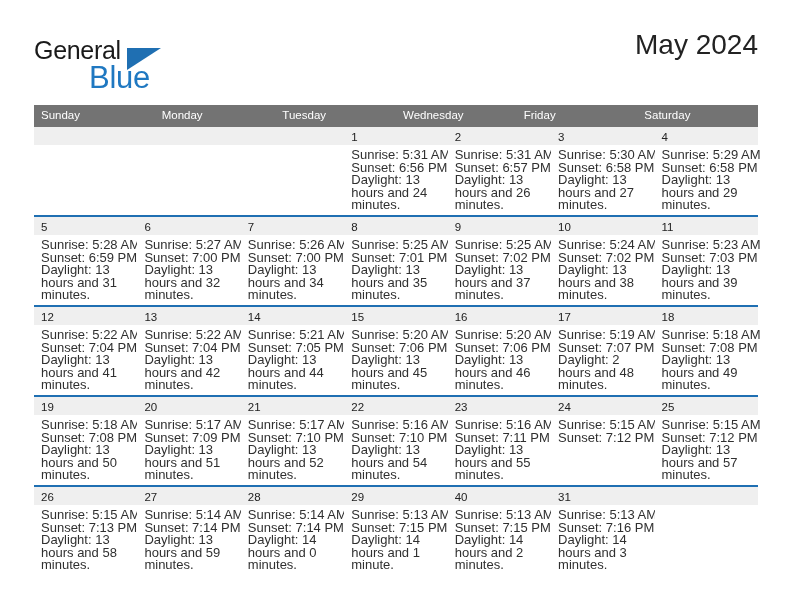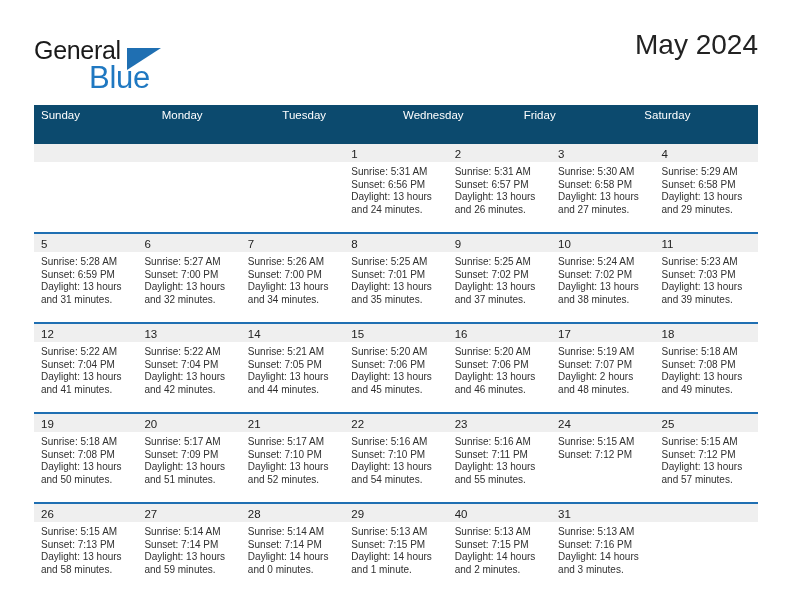--- a/index.html
+++ b/index.html
@@ -75,22 +75,22 @@
   }
 
   
   .calendar {
     position: absolute;
     left: 34px; top: 105px;
     width: 724px;
   }
   .dow-row {
     display: flex;
-    background: #0c4a6e;
-    height: 39px;
+    background: #737373;
+    height: 22px;
   }
   .dow {
     flex: 1 1 0;
     color: #ffffff;
     font-size: 11.5px;
     line-height: 21px;
     padding-left: 7px;
     white-space: nowrap;
   }
   .week {
@@ -113,21 +113,21 @@
     padding-left: 7px;
   }
   .day.empty .day-num-band { background: #efefef; }
   .day-num {
     font-size: 11.5px;
     color: #222222;
     line-height: 18px;
   }
   .day-info {
     padding: 4px 6px 0 7px;
-    font-size: 10px;
+    font-size: 13px;
     line-height: 12.6px;
     color: #303030;
   }
   .day-info div { white-space: nowrap; }
   .day-info .dl-wrap { white-space: normal; }
 </style>
 </head>
 <body>
 
 <div class="page">

